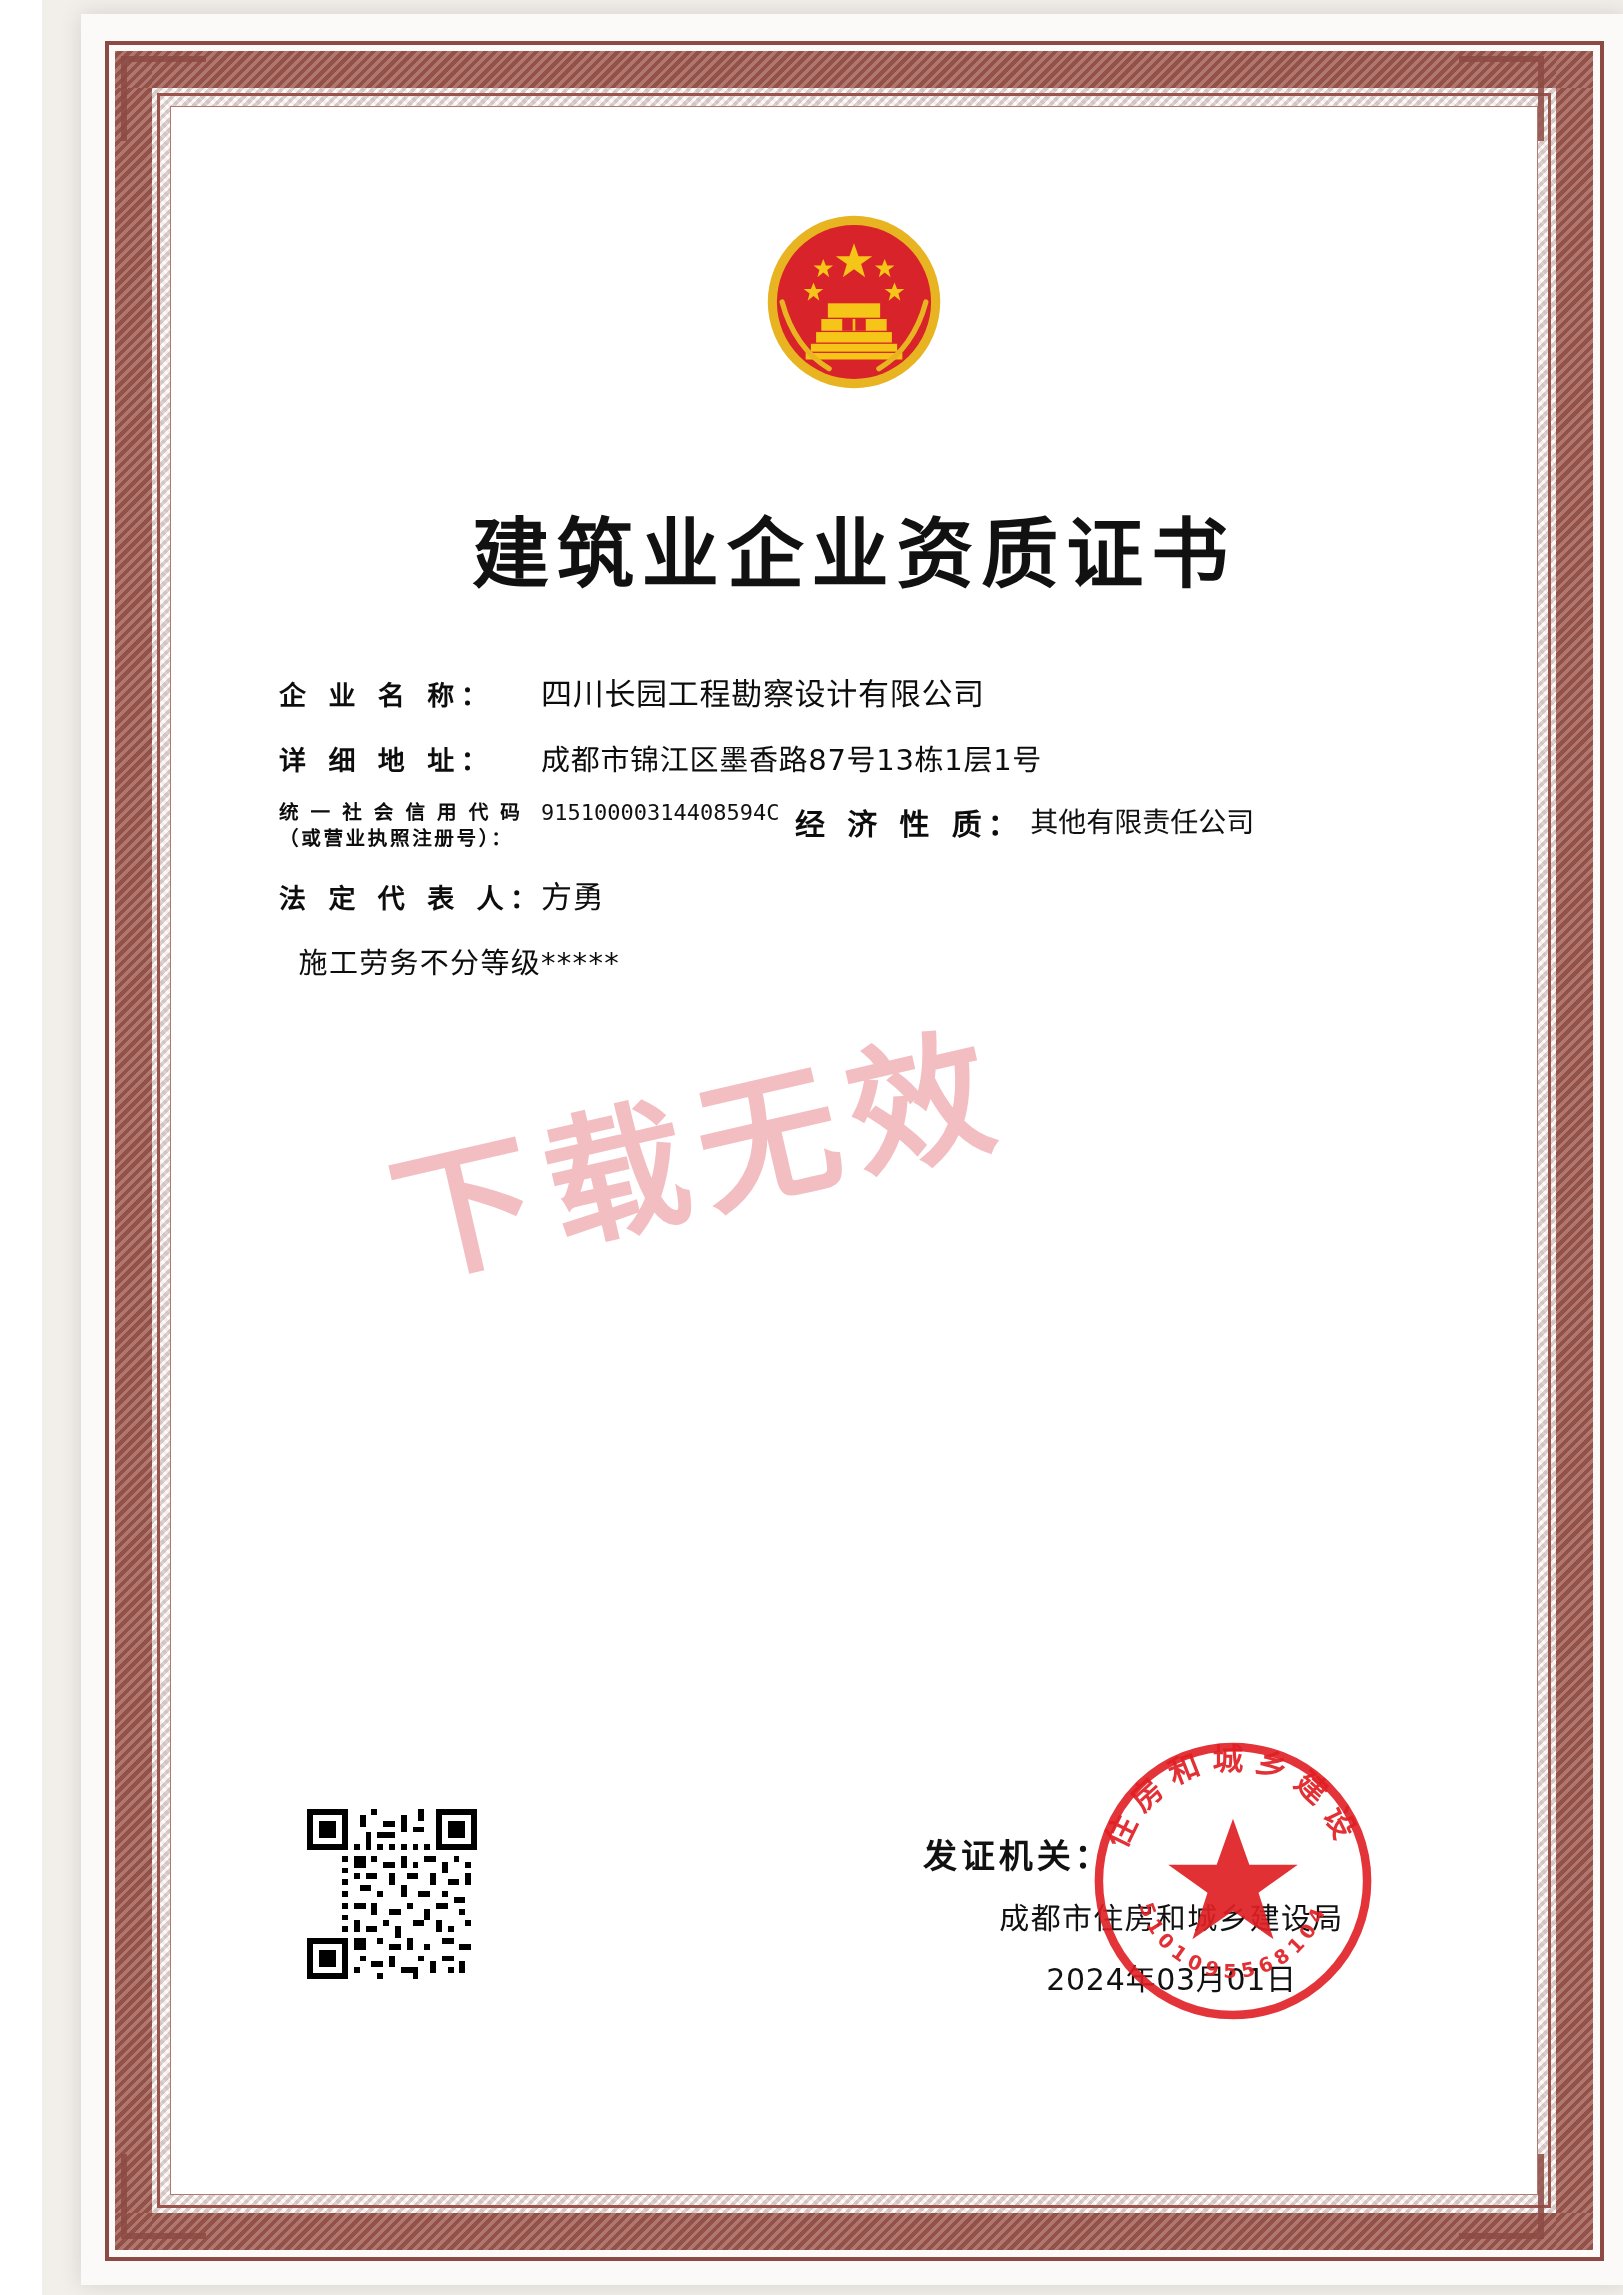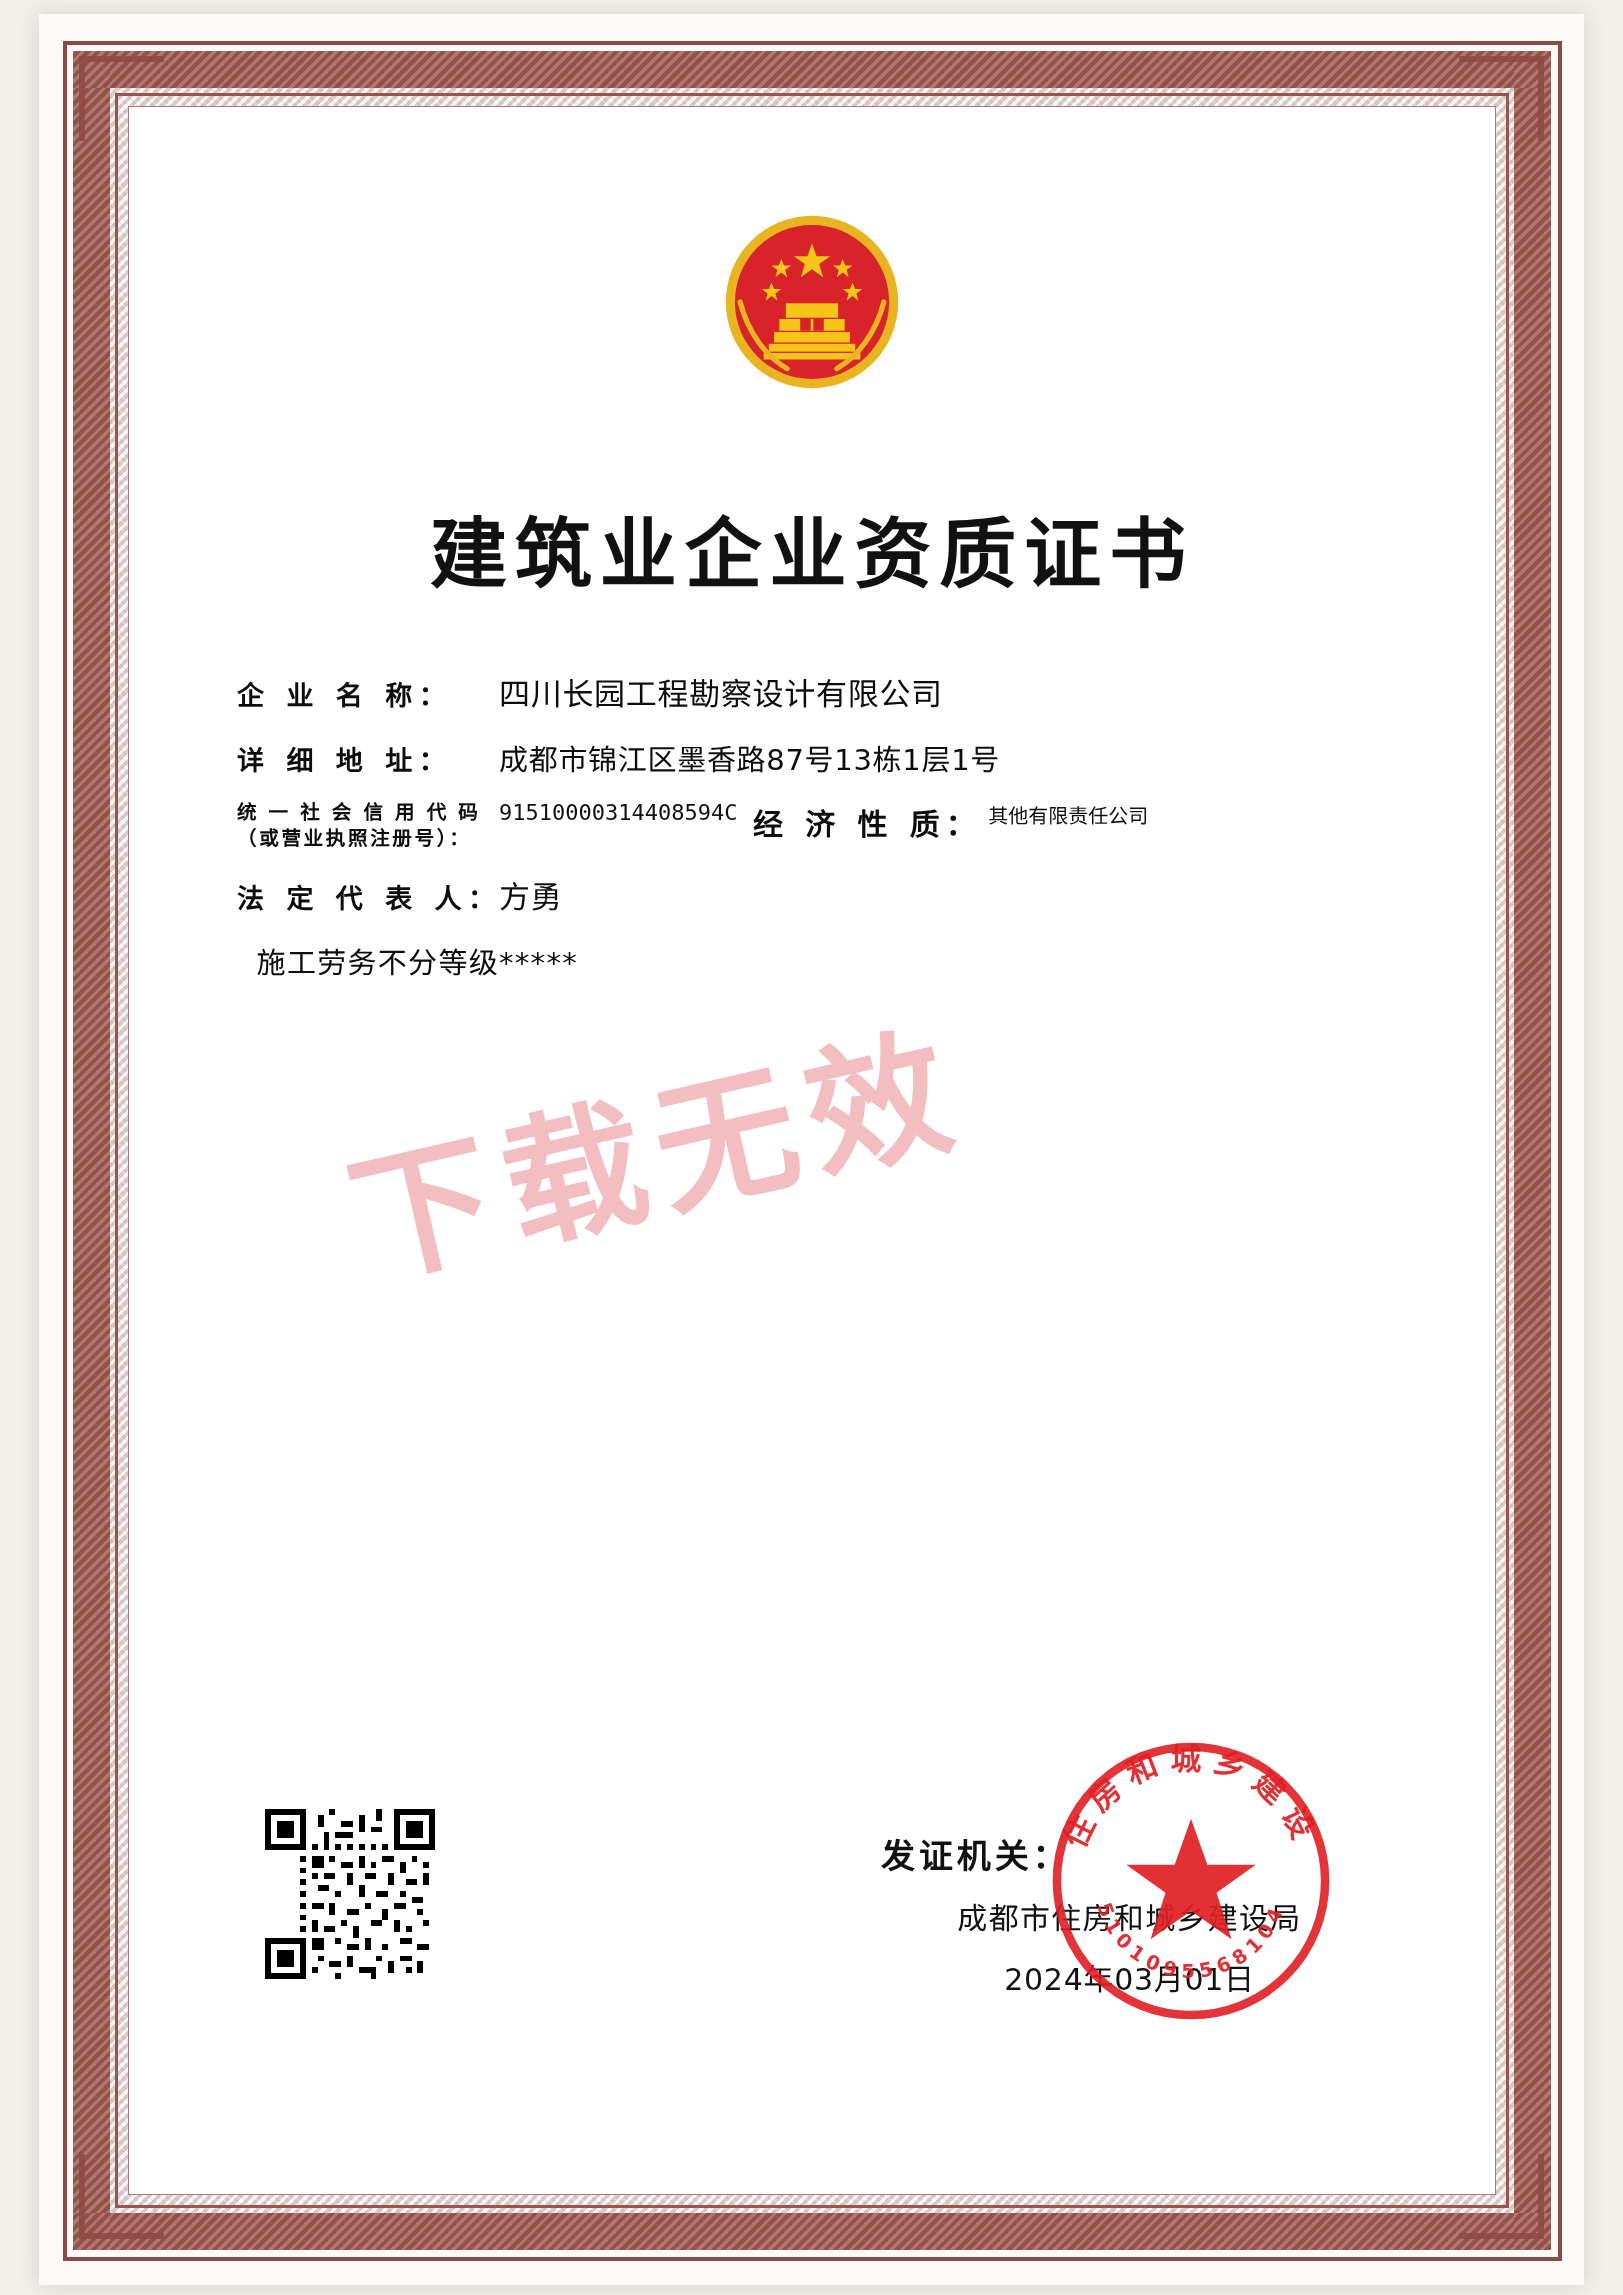--- a/index.html
+++ b/index.html
@@ -13,20 +13,21 @@
     font-family: "Liberation Sans", sans-serif;
     position: relative;
     overflow: hidden;
   }
 
   
   .page {
     position: absolute;
     inset: 0;
     background: #f2efeb;
+    margin-left: 42px;
   }
   .paper {
     position: absolute;
     left: 39px;
     top: 14.4px;
     width: 1545px;
     height: 2271px;
     background: #fbfaf8;
     box-shadow: 0 0 22px rgba(0,0,0,0.12);
   }
@@ -186,21 +187,21 @@
   }
   .econ-lbl {
     font-family: "DejaVu Sans", "Liberation Sans", sans-serif;
     font-weight: 700;
     font-size: 30px;
     letter-spacing: 5.9px;
     color: #0d0d0d;
   }
   .econ-val {
     font-family: "DejaVu Sans", "Liberation Serif", serif;
-    font-size: 20px;
+    font-size: 28px;
     margin-left: 6.5px;
   }
 
   .row.certrow .lbl2 {
     font-family: "DejaVu Sans", "Liberation Sans", sans-serif;
     font-weight: 700;
     font-size: 32px;
     letter-spacing: 6.5px;
     margin-left: 30px;
     color: #0d0d0d;

